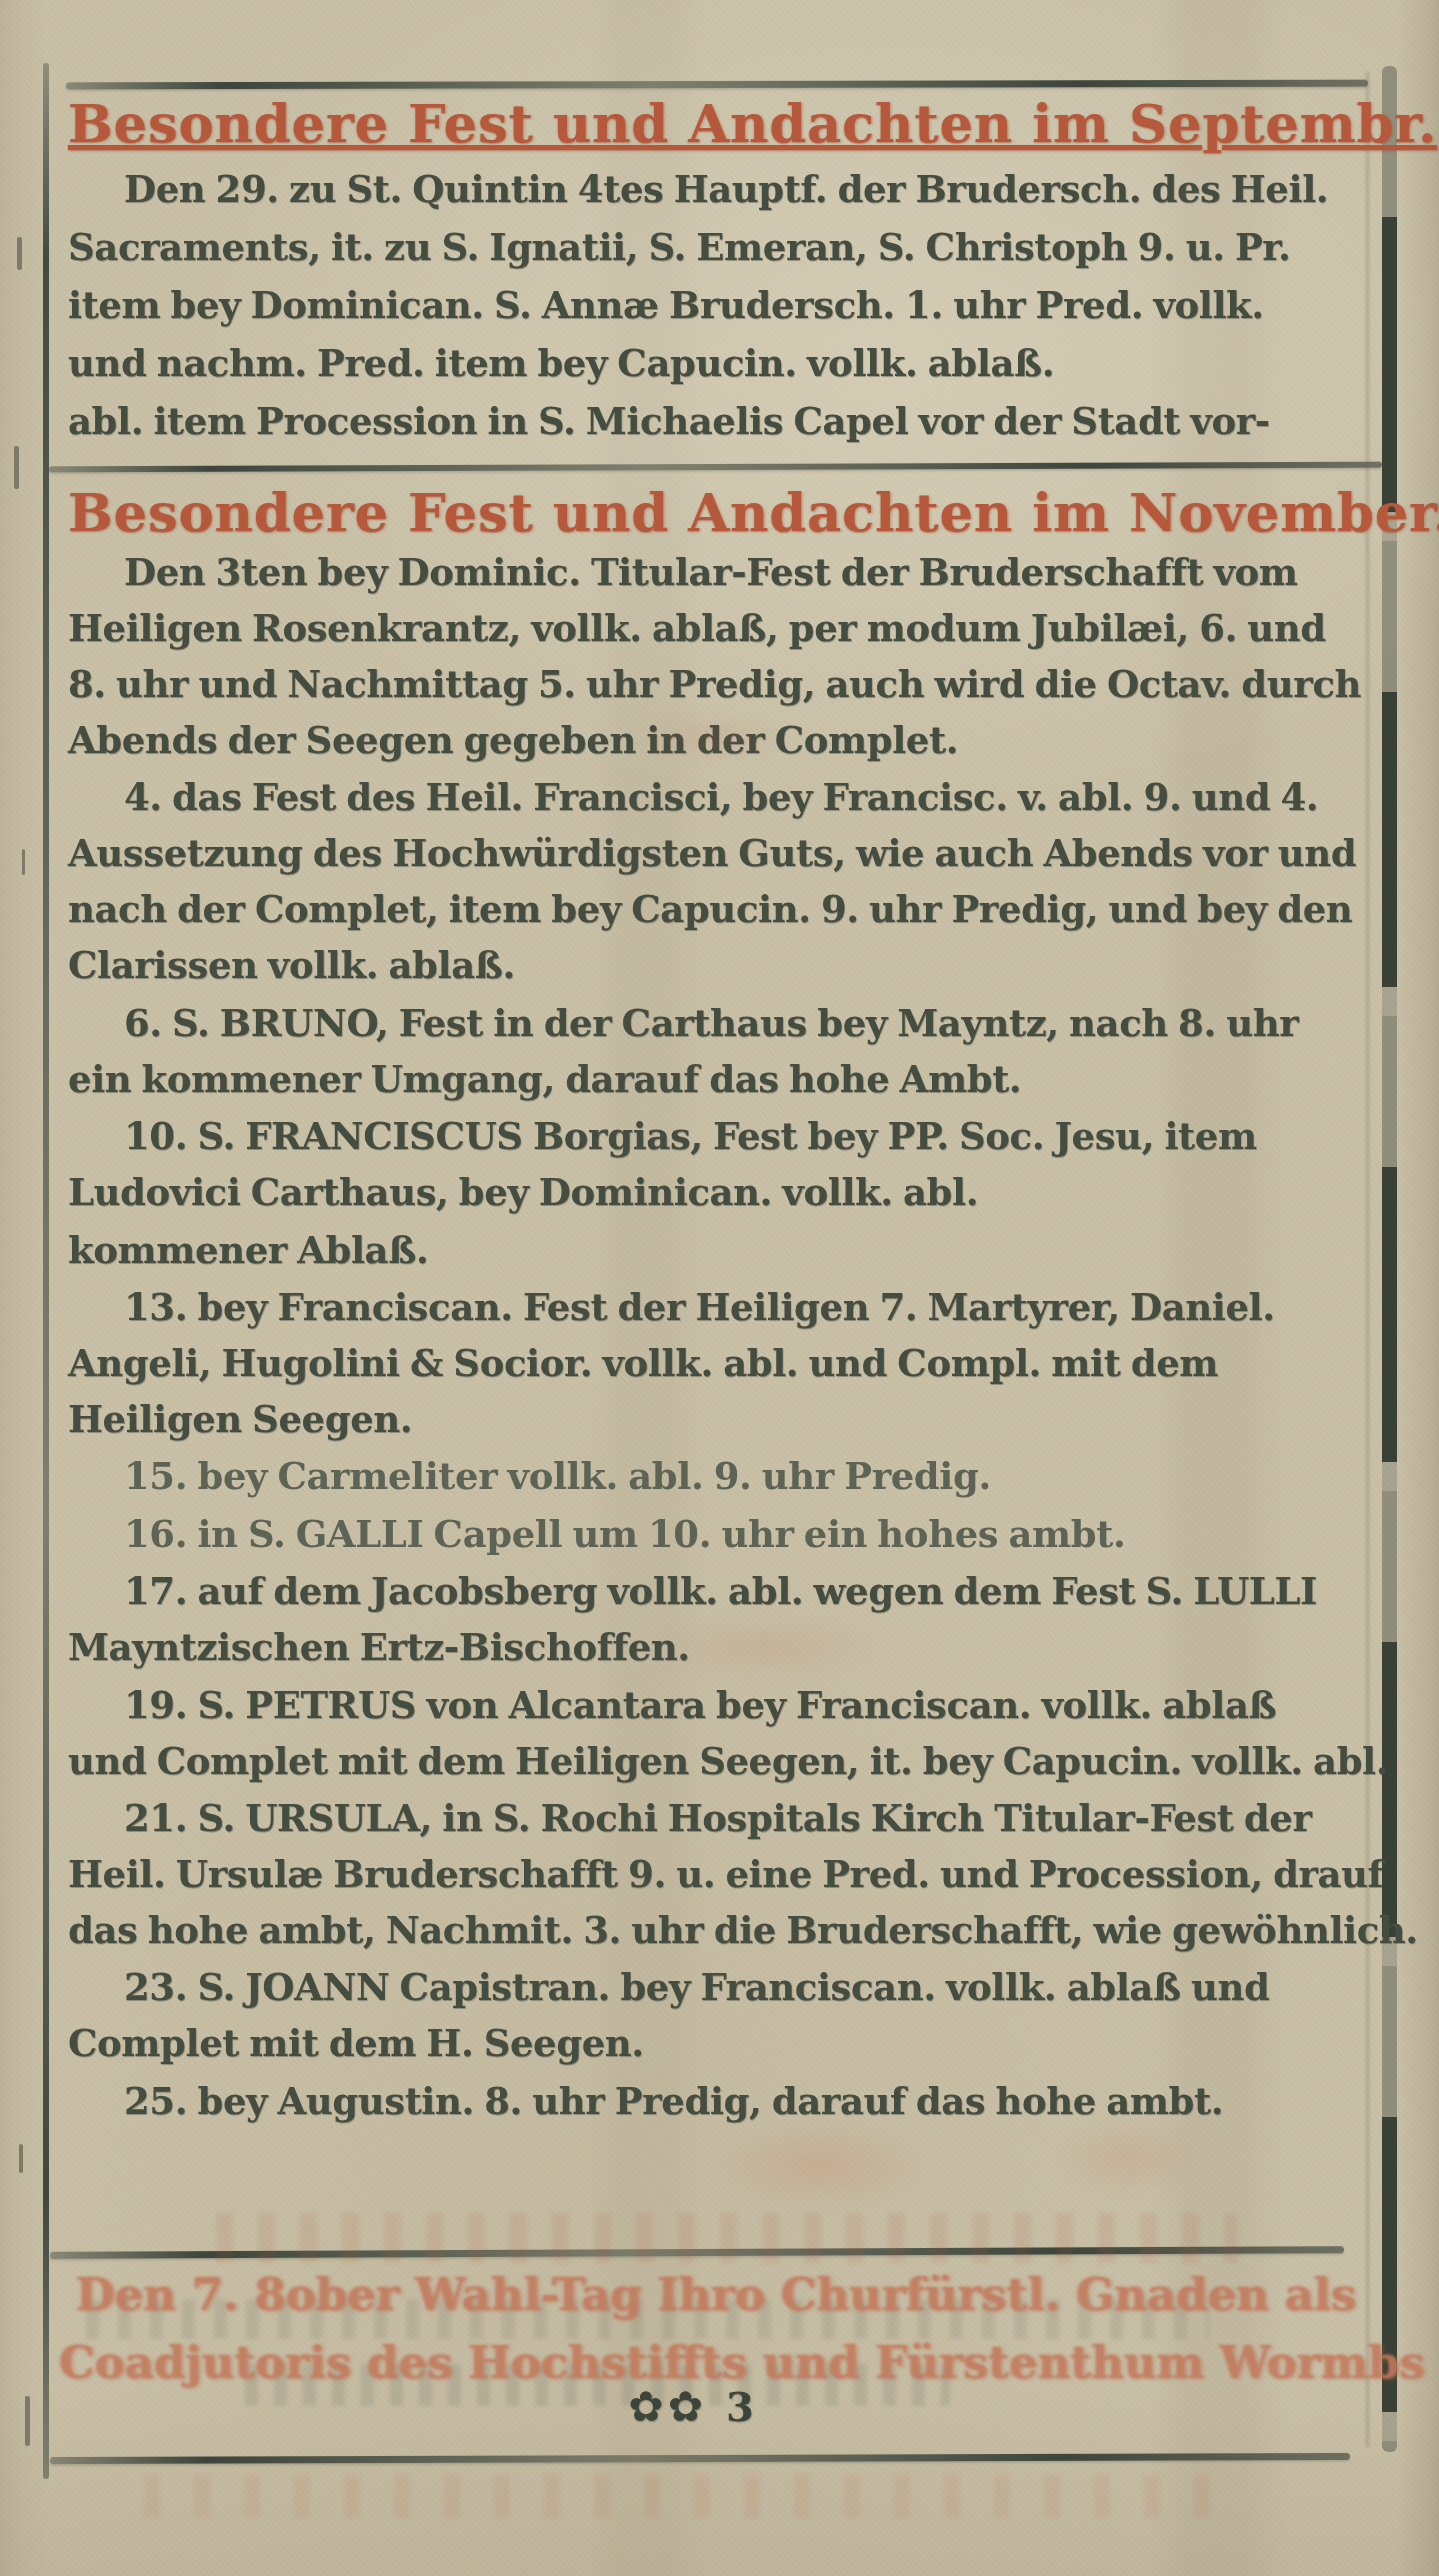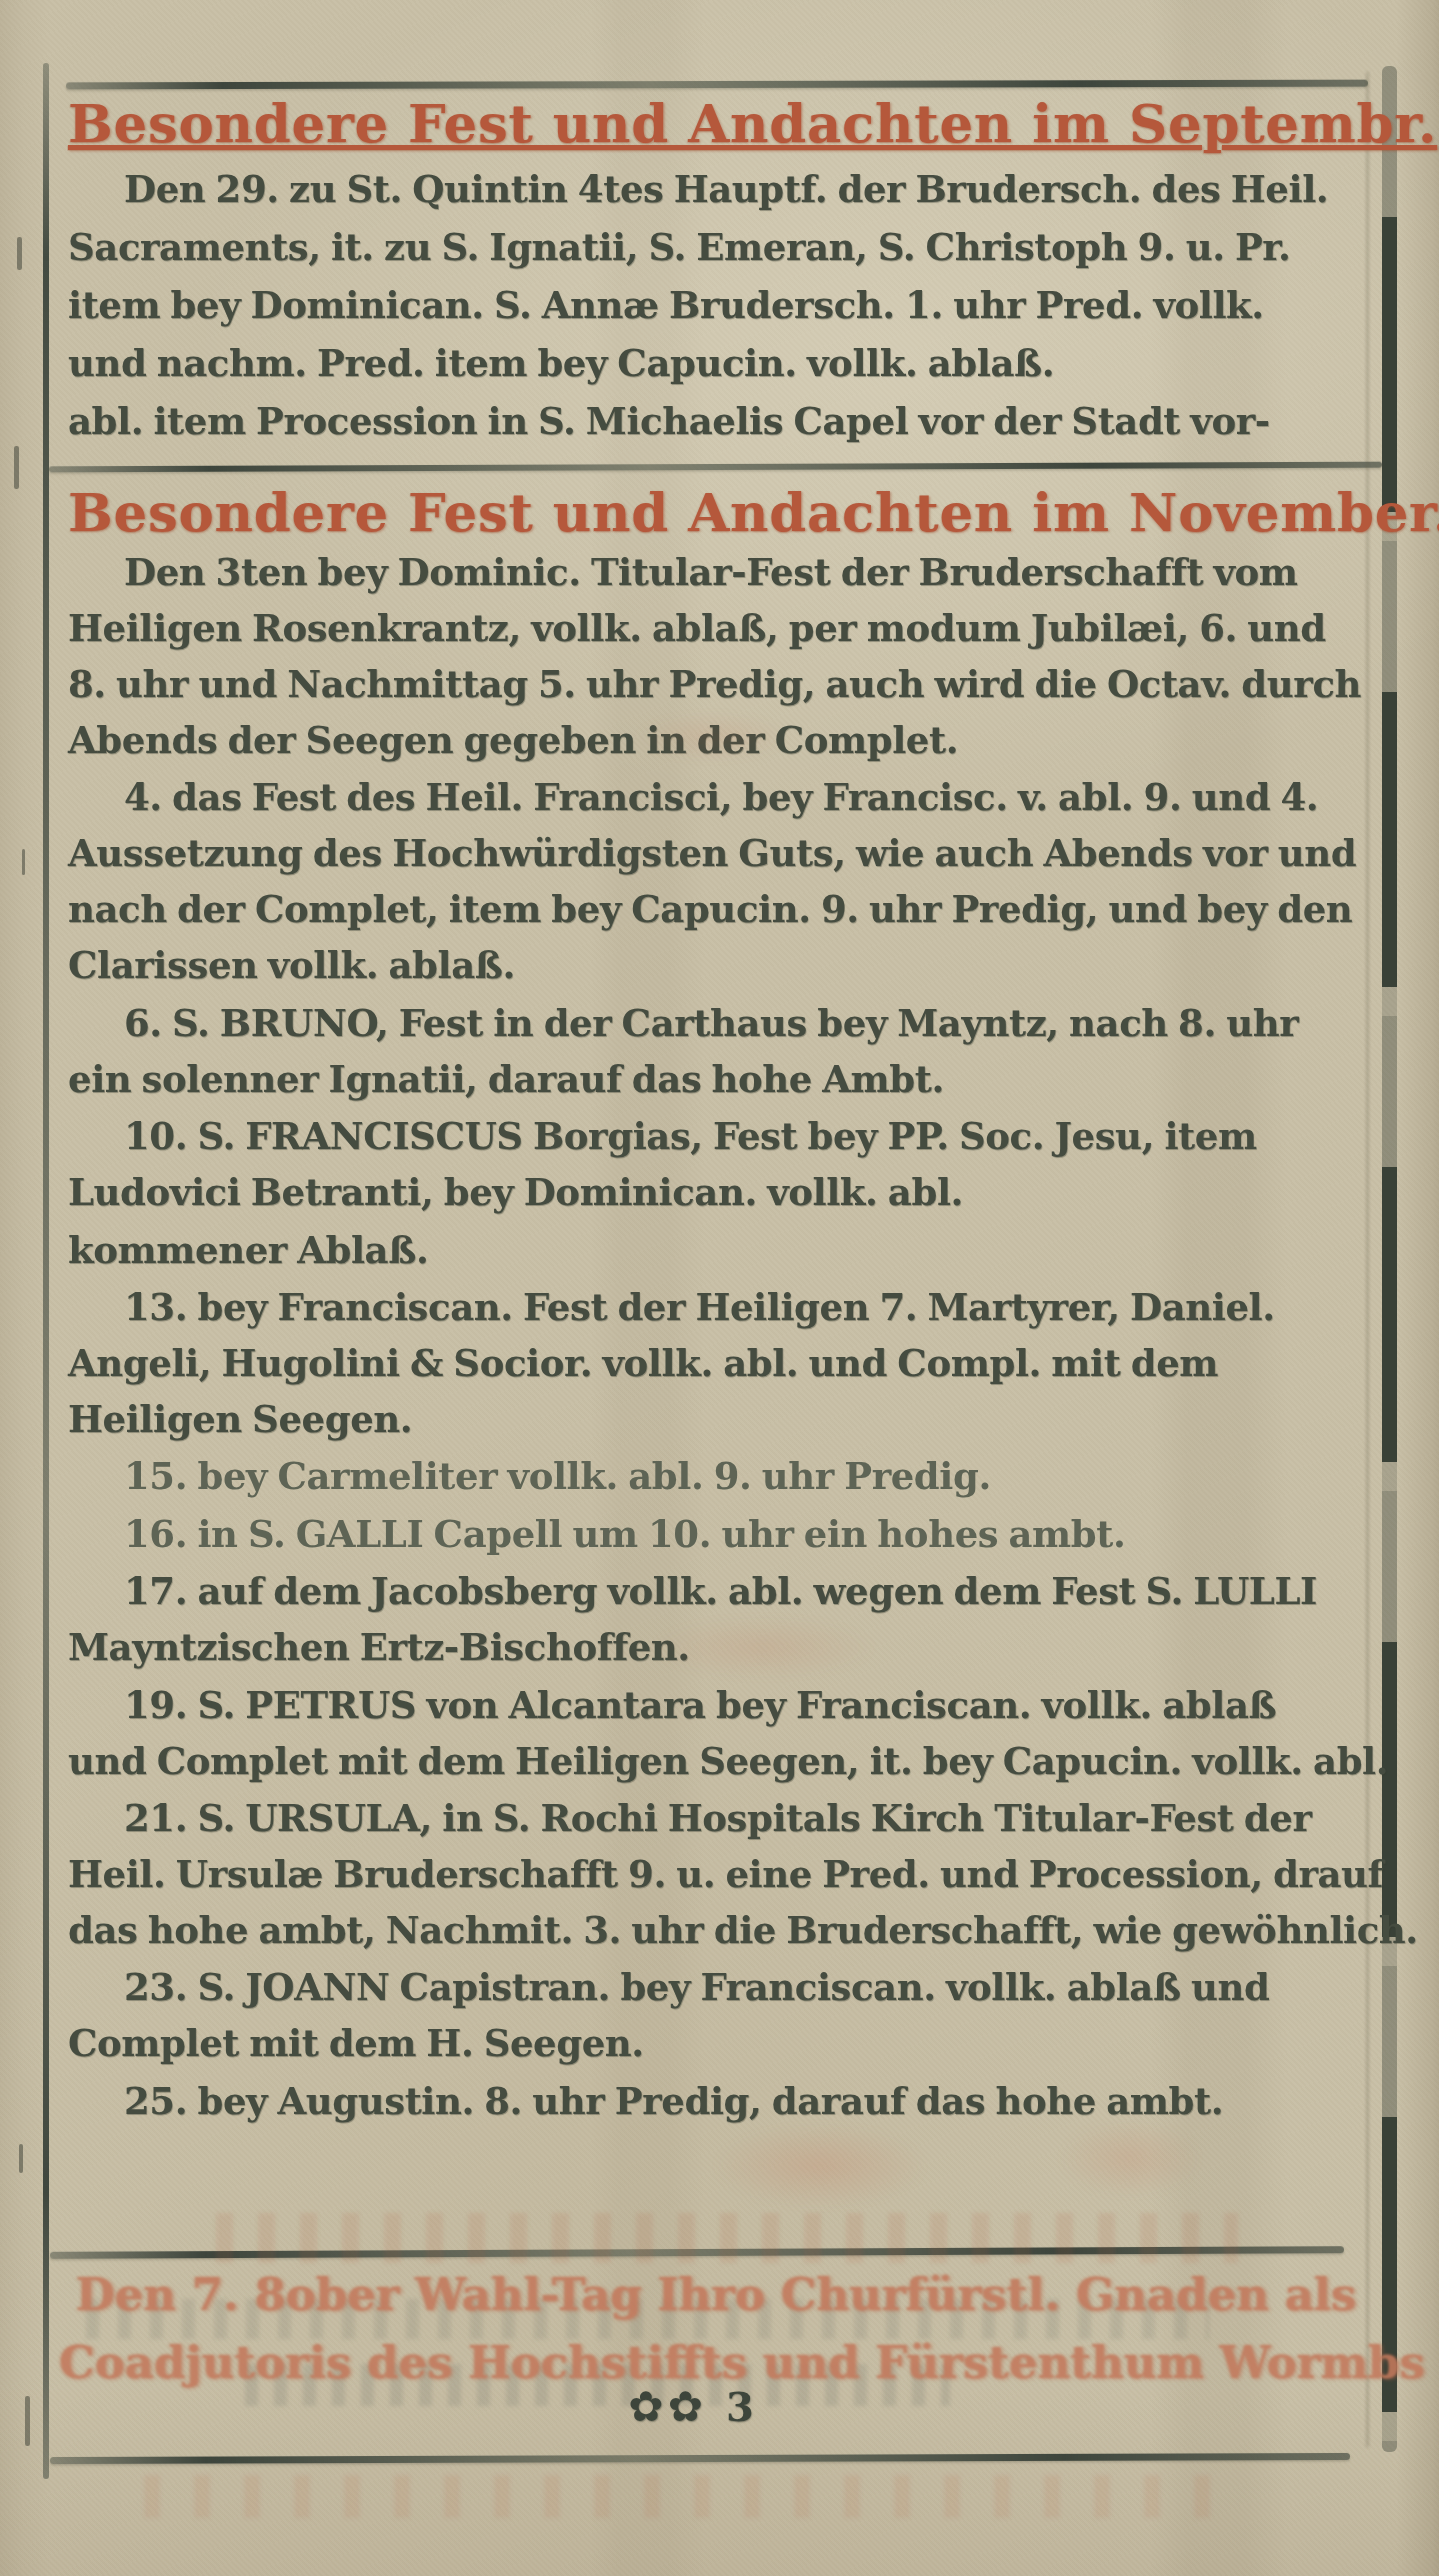--- a/index.html
+++ b/index.html
@@ -168,25 +168,25 @@
         <div class="line">Abends der Seegen gegeben in der Complet.</div>
       </div>
       <div class="para">
         <div class="line first">4. das Fest des Heil. Francisci, bey Francisc. v. abl. 9. und 4.</div>
         <div class="line">Aussetzung des Hochwürdigsten Guts, wie auch Abends vor und</div>
         <div class="line">nach der Complet, item bey Capucin. 9. uhr Predig, und bey den</div>
         <div class="line">Clarissen vollk. ablaß.</div>
       </div>
       <div class="para">
         <div class="line first">6. S. BRUNO, Fest in der Carthaus bey Mayntz, nach 8. uhr</div>
-        <div class="line">ein solenner Ignatii, darauf das hohe Ambt.</div>
+        <div class="line">ein kommener Umgang, darauf das hohe Ambt.</div>
       </div>
       <div class="para">
         <div class="line first">10. S. FRANCISCUS Borgias, Fest bey PP. Soc. Jesu, item</div>
-        <div class="line">Ludovici Betranti, bey Dominican. vollk. abl.</div>
+        <div class="line">Ludovici Carthaus, bey Dominican. vollk. abl.</div>
       </div>
       <div class="para">
         <div class="line">kommener Ablaß.</div>
       </div>
       <div class="para">
         <div class="line first">13. bey Franciscan. Fest der Heiligen 7. Martyrer, Daniel.</div>
         <div class="line">Angeli, Hugolini &amp; Socior. vollk. abl. und Compl. mit dem</div>
         <div class="line">Heiligen Seegen.</div>
       </div>
       <div class="para">

